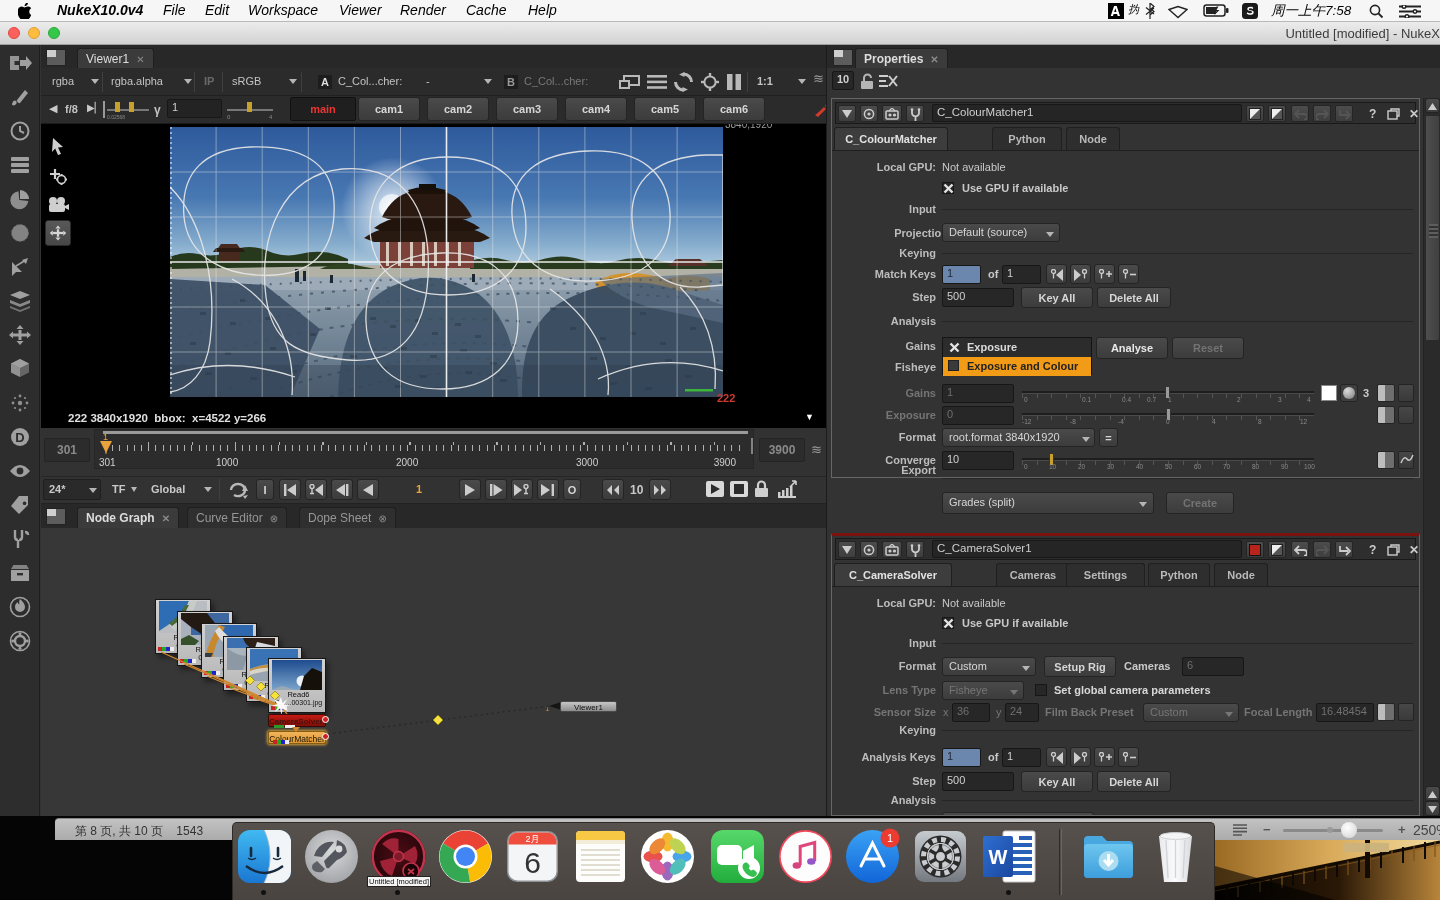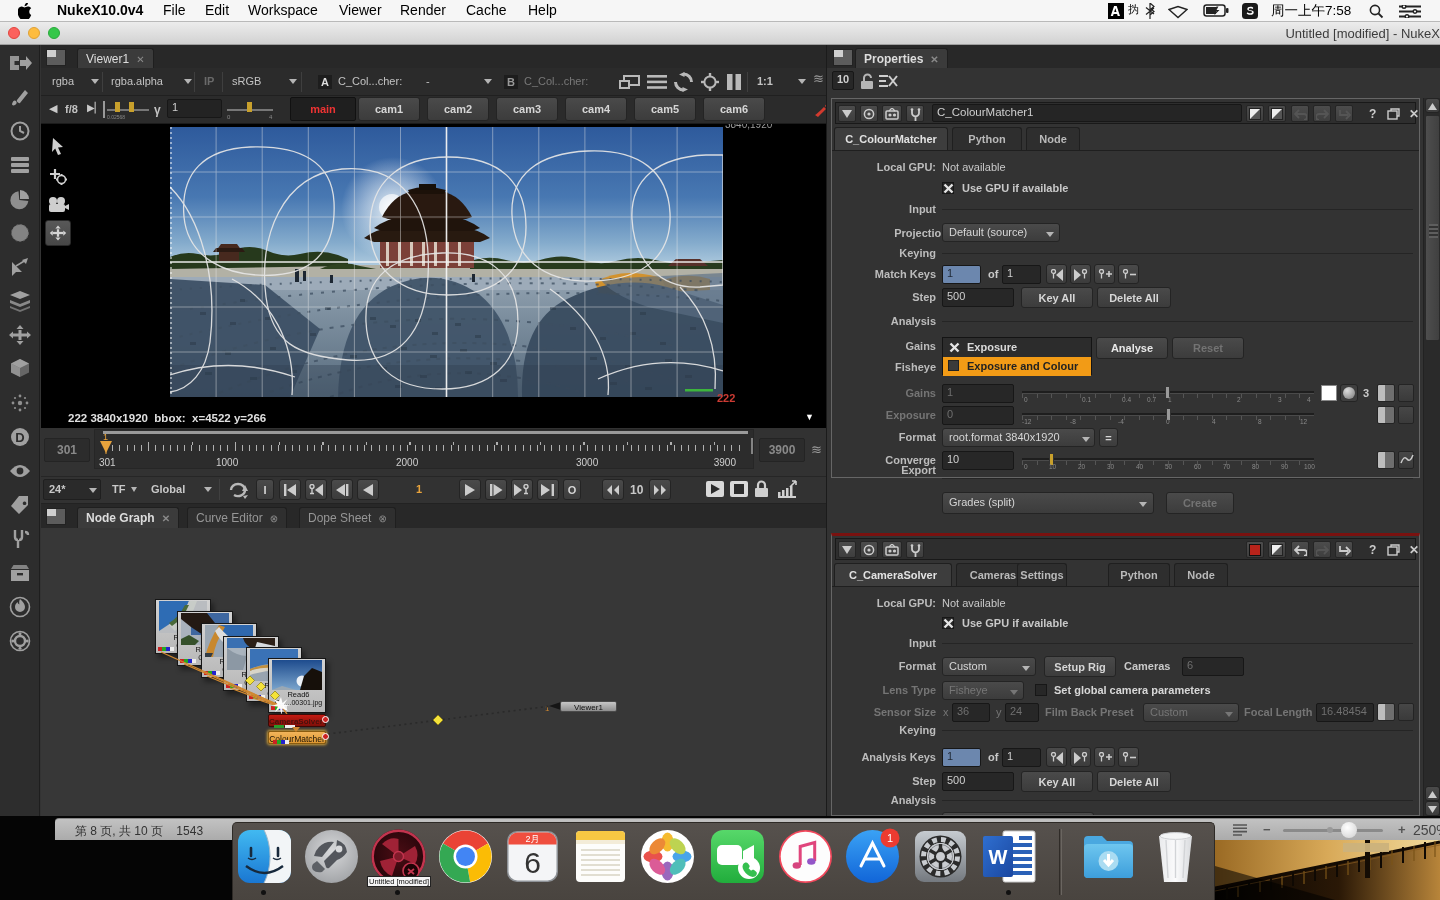--- a/index.html
+++ b/index.html
@@ -4,21 +4,21 @@
 <style>
 * { margin:0; padding:0; box-sizing:border-box; }
 html,body { width:1440px; height:900px; overflow:hidden; background:#000;
   font-family:"Liberation Sans", sans-serif; }
 .abs { position:absolute; }
 #stage { position:relative; width:1440px; height:900px; }
 
 
 #menubar { position:absolute; left:0; top:0; width:1440px; height:22px;
   background:#f6f6f6; color:#000; font-size:14px; border-bottom:1px solid #b9b9b9;}
-#menubar .mi { position:absolute; top:2px; }
+#menubar .mi { position:absolute; top:2px;font-style:italic; }
 
 #titlebar { position:absolute; left:0; top:22px; width:1440px; height:23px;
   background:linear-gradient(#ececec,#d2d2d2); border-bottom:1px solid #9f9f9f;
   color:#3c3c3c; font-size:13px; }
 .tl { position:absolute; top:5px; width:12px; height:12px; border-radius:50%; }
 
 
 #nuke { position:absolute; left:0; top:45px; width:1440px; height:771px;
   background:#333; color:#c8c8c8; font-size:11px; }
 
@@ -65,21 +65,21 @@
 
 #props { position:absolute; left:826px; top:0; width:614px; height:771px;
   background:#333; border-left:1px solid #1b1b1b; }
 .phead { position:absolute; left:8px; width:581px; height:22px; background:#2e2e2e;
   border:1px solid #191919; }
 .hbtn { position:absolute; top:2px; width:18px; height:17px; background:linear-gradient(#4c4c4c,#3e3e3e);
   border:1px solid #252525; border-radius:2px; }
 .ptab { position:absolute; top:0; height:23px; background:#3d3d3d; border:1px solid #1f1f1f;
   border-bottom:none; border-radius:3px 3px 0 0; color:#e2e2e2; font-size:11px; font-weight:bold;
   line-height:22px; text-align:center; }
-.ptab.off { background:#2e2e2e; color:#b9b9b9; }
+.ptab.off { background:#2e2e2e; color:#b9b9b9;margin-left:40px; }
 .ckbox { position:absolute; width:12px; height:12px; background:#272727; border:1px solid #171717; }
 .slider { position:absolute; height:18px; }
 .slider .track { position:absolute; left:0; right:0; top:7px; height:3px; background:#1e1e1e; border-bottom:1px solid #4a4a4a;}
 .slider .hnd { position:absolute; top:2px; width:5px; height:13px; background:#9a9a9a; border:1px solid #333;}
 .slider .tk { position:absolute; top:10px; left:0; right:0; height:4px;
   background:repeating-linear-gradient(90deg,#555 0 1px,transparent 1px 14.6px); }
 .slider .nums { position:absolute; top:12px; left:0; right:0; font-size:6.5px; color:#8a8a8a; }
 .splitbtn { position:absolute; width:18px; height:18px; border:1px solid #242424; border-radius:2px;
   background:linear-gradient(90deg,#bdbdbd 0 45%,#6e6e6e 45% 100%); }
 .plainbtn { position:absolute; width:16px; height:18px; border:1px solid #242424; border-radius:2px;
@@ -977,20 +977,21 @@
                 <rect x="1" y="3" width="12" height="8" rx="1" fill="none" stroke="#ccc" stroke-width="1.5"></rect>
                 <path d="M4 3l3-3 3 3" fill="none" stroke="#ccc" stroke-width="1.3"></path>
                 <circle cx="5" cy="7" r="1.6" fill="#ccc"></circle>
                 <circle cx="9.5" cy="7" r="1.6" fill="#ccc"></circle>
               </svg></div>
           <div class="hbtn" style="left:70px"><svg width="11" height="13" viewBox="0 0 11 13" style="margin:2px 0 0 3px">
                 <path d="M2 1v4a3.5 3.5 0 0 0 7 0V1M5.5 8v5" fill="none" stroke="#ccc" stroke-width="1.8"></path>
                 <circle cx="2" cy="1.5" r="1.3" fill="#ccc"></circle>
                 <circle cx="9" cy="1.5" r="1.3" fill="#ccc"></circle>
               </svg></div>
+          <div class="inp" style="left:96px;top:1px;width:310px;height:18px;background:#252525;font-size:11.5px">C_CameraSolver1</div>
           <div class="hbtn" style="left:410px">
               <div style="margin:2px;width:12px;height:12px;background:#b8231a;border:1px solid #111"></div>
             </div>
           <div class="hbtn" style="left:432px"><svg width="12" height="12" viewBox="0 0 12 12" style="margin:2px 0 0 2px">
                 <rect width="12" height="12" fill="#eee"></rect>
                 <path d="M0 12L12 0v12z" fill="#555"></path>
                 <rect width="11" height="11" x=".5" y=".5" fill="none" stroke="#222"></rect>
               </svg></div>
           <div class="hbtn" style="left:455px"><svg width="13" height="11" viewBox="0 0 13 11" style="margin:3px 0 0 2px">
                 <path d="M1 5h9a3 3 0 0 1 0 6" fill="none" stroke="#ccc" stroke-width="1.8"></path>
@@ -1006,21 +1007,21 @@
               </svg></div>
           <b class="abs" style="left:533px;top:4px;color:#ccc;font-size:12px">?</b>
           <svg class="abs" style="left:551px;top:5px" width="13" height="12" viewBox="0 0 13 12">
               <rect x="1" y="3" width="9" height="8" fill="none" stroke="#ccc" stroke-width="1.4"></rect>
               <path d="M4 3V1h8v7h-2" fill="none" stroke="#ccc" stroke-width="1.4"></path>
             </svg>
           <b class="abs" style="left:573px;top:4px;color:#ccc;font-size:12px">✕</b>
         </div>
         <div class="ptab" style="left:2px;top:27px;width:118px">C_CameraSolver</div>
         <div class="ptab off" style="left:124px;top:27px;width:74px">Cameras</div>
-        <div class="ptab off" style="left:185px;top:27px;width:50px">Settings</div>
+        <div class="ptab off" style="left:194px;top:27px;width:79px">Settings</div>
         <div class="ptab off" style="left:276px;top:27px;width:62px">Python</div>
         <div class="ptab off" style="left:342px;top:27px;width:54px">Node</div>
         <div class="abs" style="left:0;top:50px;width:587px;height:1px;background:#1f1f1f"></div>
         <div class="lbl" style="left:0;top:61px;width:104px">Local GPU:</div>
         <span class="abs" style="left:110px;top:61px;color:#c9c9c9">Not available</span>
         <div class="ckbox" style="left:110px;top:81px"></div>
         <svg class="abs" style="left:111px;top:82px" width="11" height="11" viewBox="0 0 11 11">
             <path d="M1.5 1.5l8 8M9.5 1.5l-8 8" stroke="#e4e4e4" stroke-width="2.4"></path>
           </svg>
         <b class="abs" style="left:130px;top:81px;color:#c9c9c9">Use GPU if available</b>

